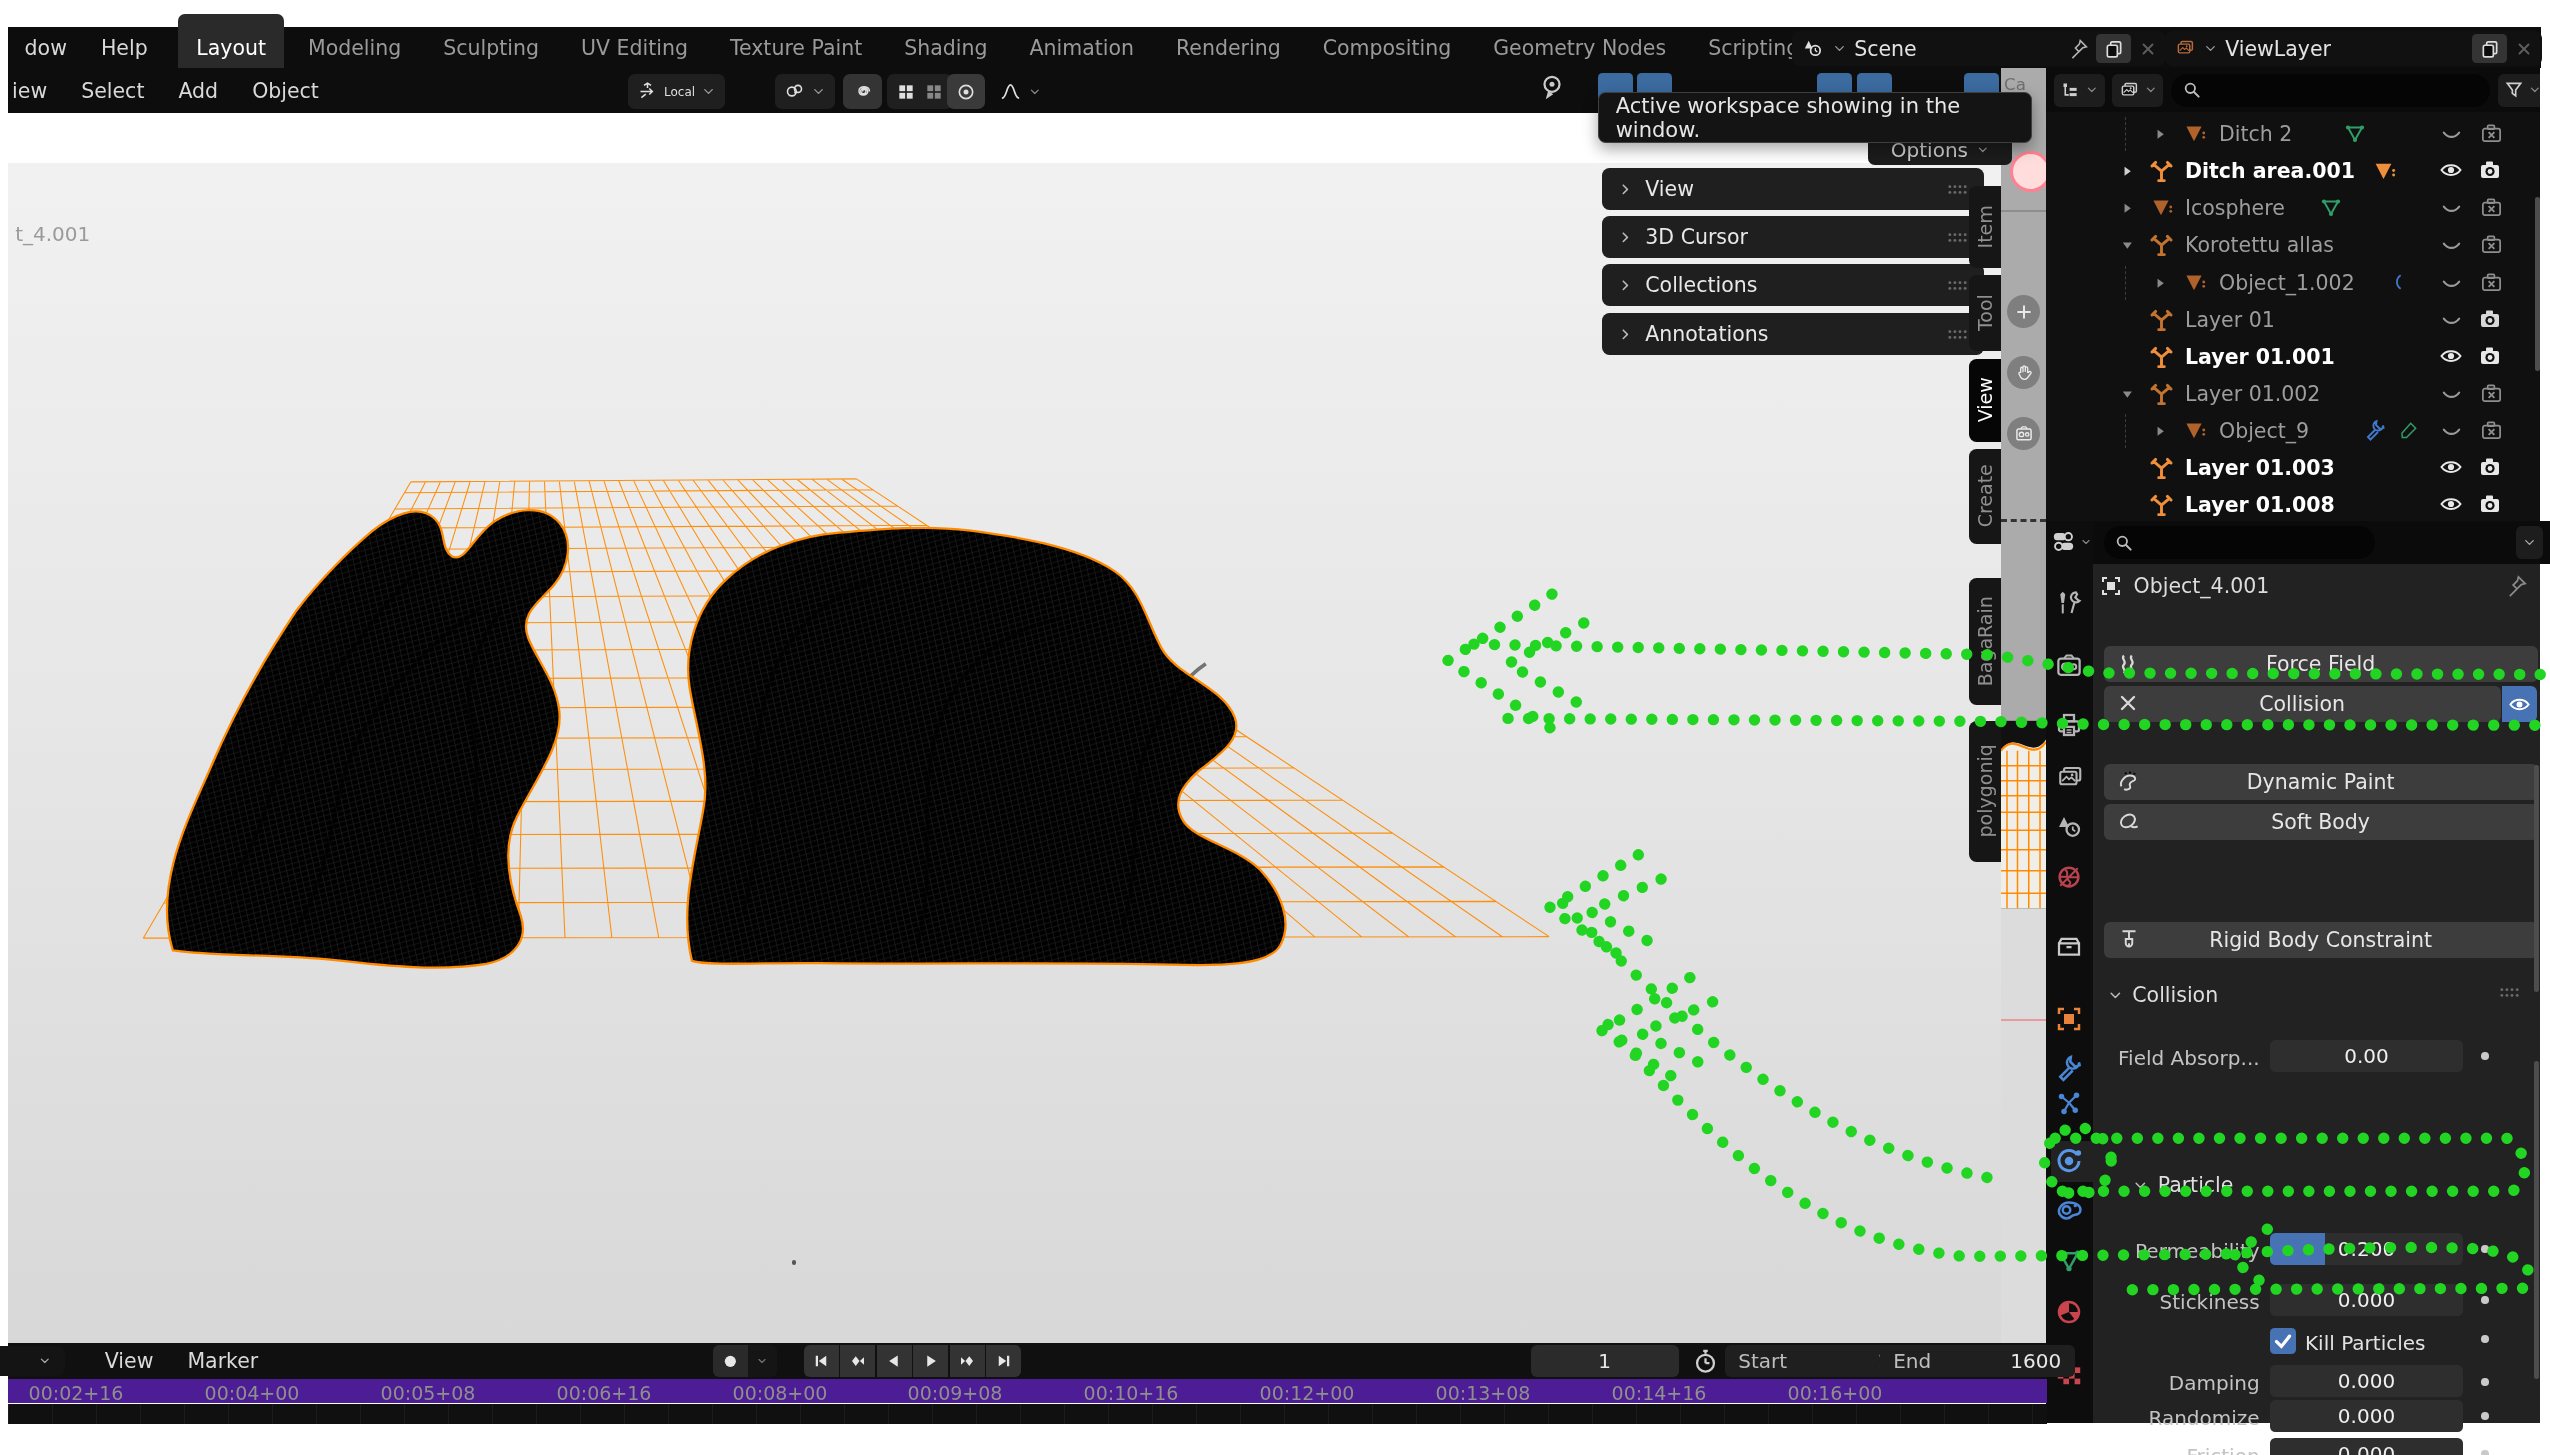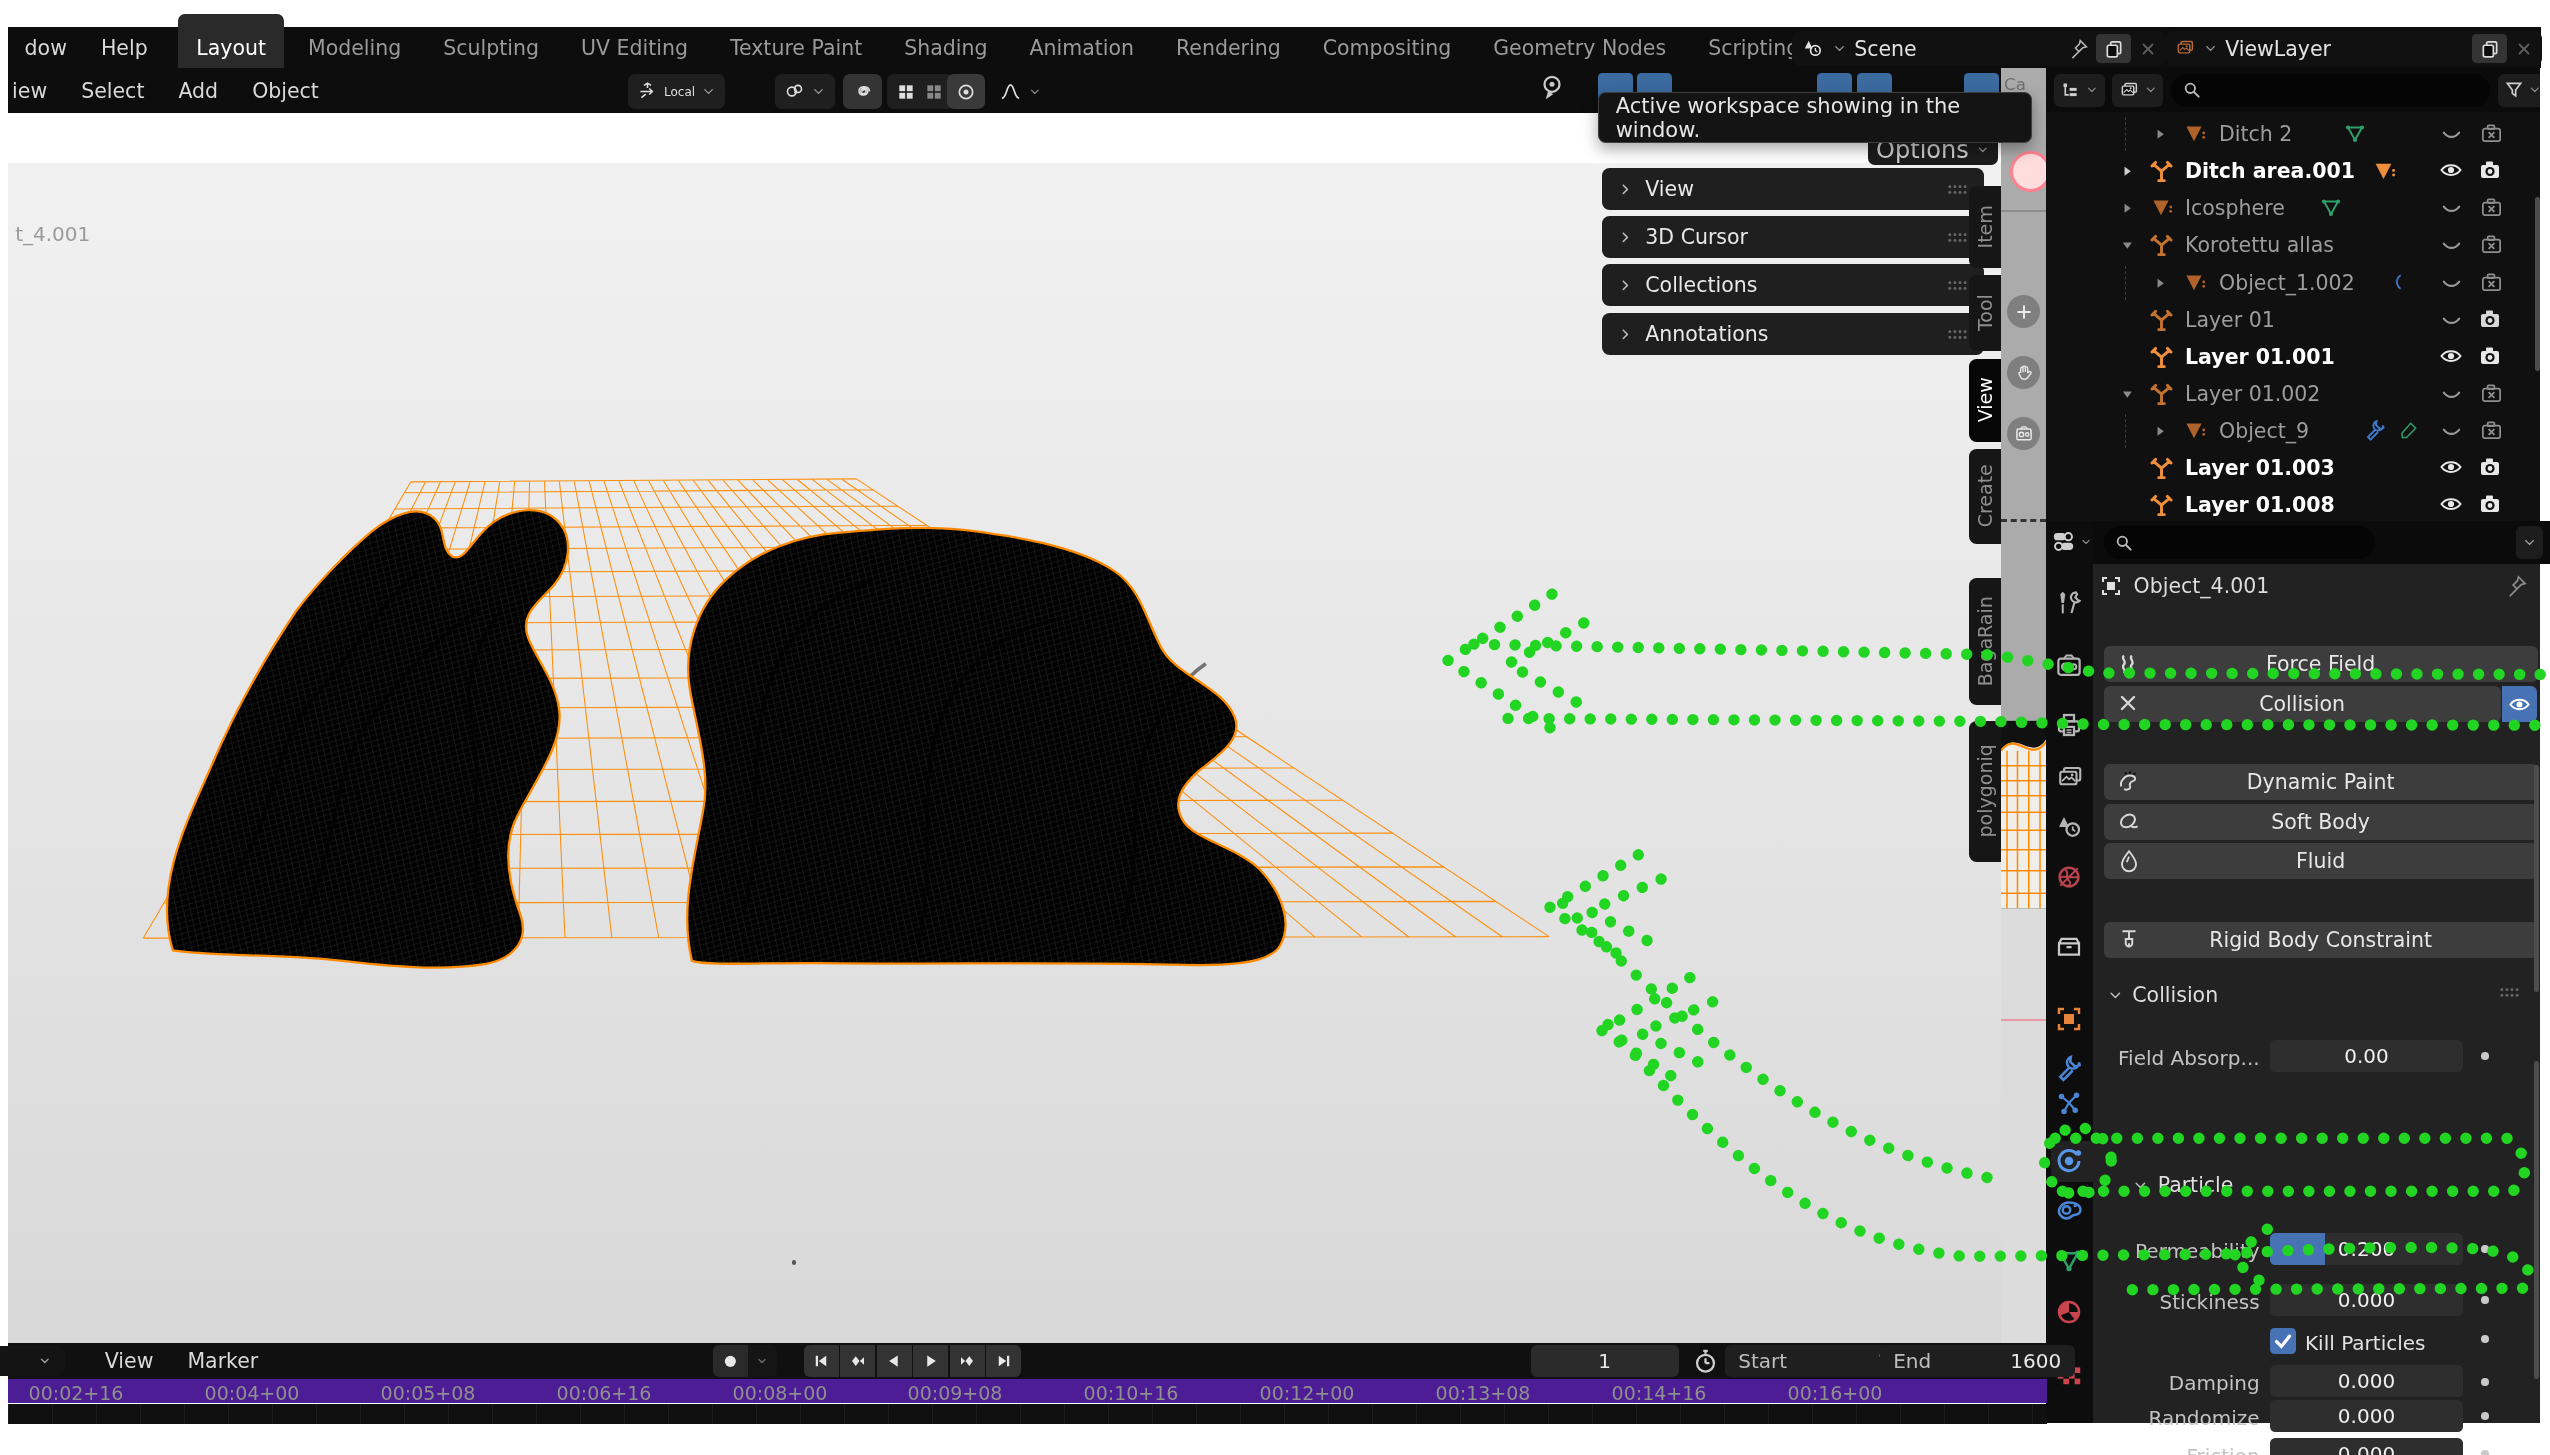--- a/index.html
+++ b/index.html
@@ -26,21 +26,21 @@
 
   
   .viewport{left:7.6px;top:163px;width:1993px;height:1180px;background:linear-gradient(180deg,#f1f1f1 0%,#e7e7e7 45%,#d8d8d8 100%);overflow:hidden;}
   .vp-label{color:#9a9a9a;font-size:20px;}
   .npanel{background:rgba(22,22,22,.96);border-radius:7.6px;height:42px;width:352px;color:#e8e8e8;font-size:20.5px;padding:0 15px;gap:12px;}
   .vtab{position:absolute;left:0;width:32px;background:#161616;color:#8f8f8f;border-radius:7.6px 0 0 7.6px;display:flex;align-items:center;justify-content:center;font-size:19px;}
   .vtab span{writing-mode:vertical-rl;transform:rotate(180deg);padding:10.6px 0;}
   .vtab.active{background:#060606;color:#fff;}
 
   .tooltip{left:1598px;top:92px;width:399px;height:49px;background:#141414;border:1.5px solid #3f3f3f;border-radius:7.6px;color:#e6e6e6;font-size:21px;display:flex;align-items:center;padding:0 16.7px;box-shadow:0 6px 15px rgba(0,0,0,.35);z-index:30;}
-  .optbtn{left:1868px;top:135px;width:130px;height:30px;background:#1c1c1c;border-radius:6.8px;color:#cfcfcf;font-size:24px;display:flex;align-items:center;justify-content:center;gap:7.6px;z-index:25;}
+  .optbtn{left:1868px;top:135px;width:144px;height:30px;background:#1c1c1c;border-radius:6.8px;color:#cfcfcf;font-size:20px;display:flex;align-items:center;justify-content:center;gap:7.6px;z-index:25;}
 
   
   .sliver{left:2001px;top:68px;width:45px;height:1275px;background:#ababab;overflow:hidden;}
   .gizmo{width:33px;height:33px;border-radius:50%;background:#7f7f7f;color:#e9e9e9;display:flex;align-items:center;justify-content:center;}
 
   
   .right{left:2046px;top:68px;width:494px;height:1355px;background:#141414;}
   .outliner{position:absolute;left:0;top:0;width:494px;height:453px;background:#101010;overflow:hidden;}
   .ol-head{position:absolute;left:0;top:0;width:494px;height:44px;background:#0b0b0b;}
   .hbtn{background:#1d1d1d;border-radius:6px;height:33px;display:flex;align-items:center;justify-content:center;gap:4.5px;color:#cfcfcf;padding:0 6px;}
@@ -916,28 +916,20 @@
           <span>Dynamic Paint</span>
         </div>
         <div class="pbtn" style="top:198px">
           <span class="lic">
               <svg class="ic" width="26" height="26" viewBox="0 0 34 34">
                 <use href="#s-soft"></use>
               </svg>
             </span>
           <span>Soft Body</span>
         </div>
-        <div class="pbtn" style="top:237px">
-          <span class="lic">
-              <svg class="ic" width="26" height="26" viewBox="0 0 34 34">
-                <use href="#s-drop"></use>
-              </svg>
-            </span>
-          <span>Fluid</span>
-        </div>
         <div class="pbtn" style="top:316px">
           <span class="lic">
               <svg class="ic" width="26" height="26" viewBox="0 0 34 34">
                 <use href="#s-rbc"></use>
               </svg>
             </span>
           <span>Rigid Body Constraint</span>
         </div>
 
         <div class="sechead" style="left:13.6px;top:377px">

